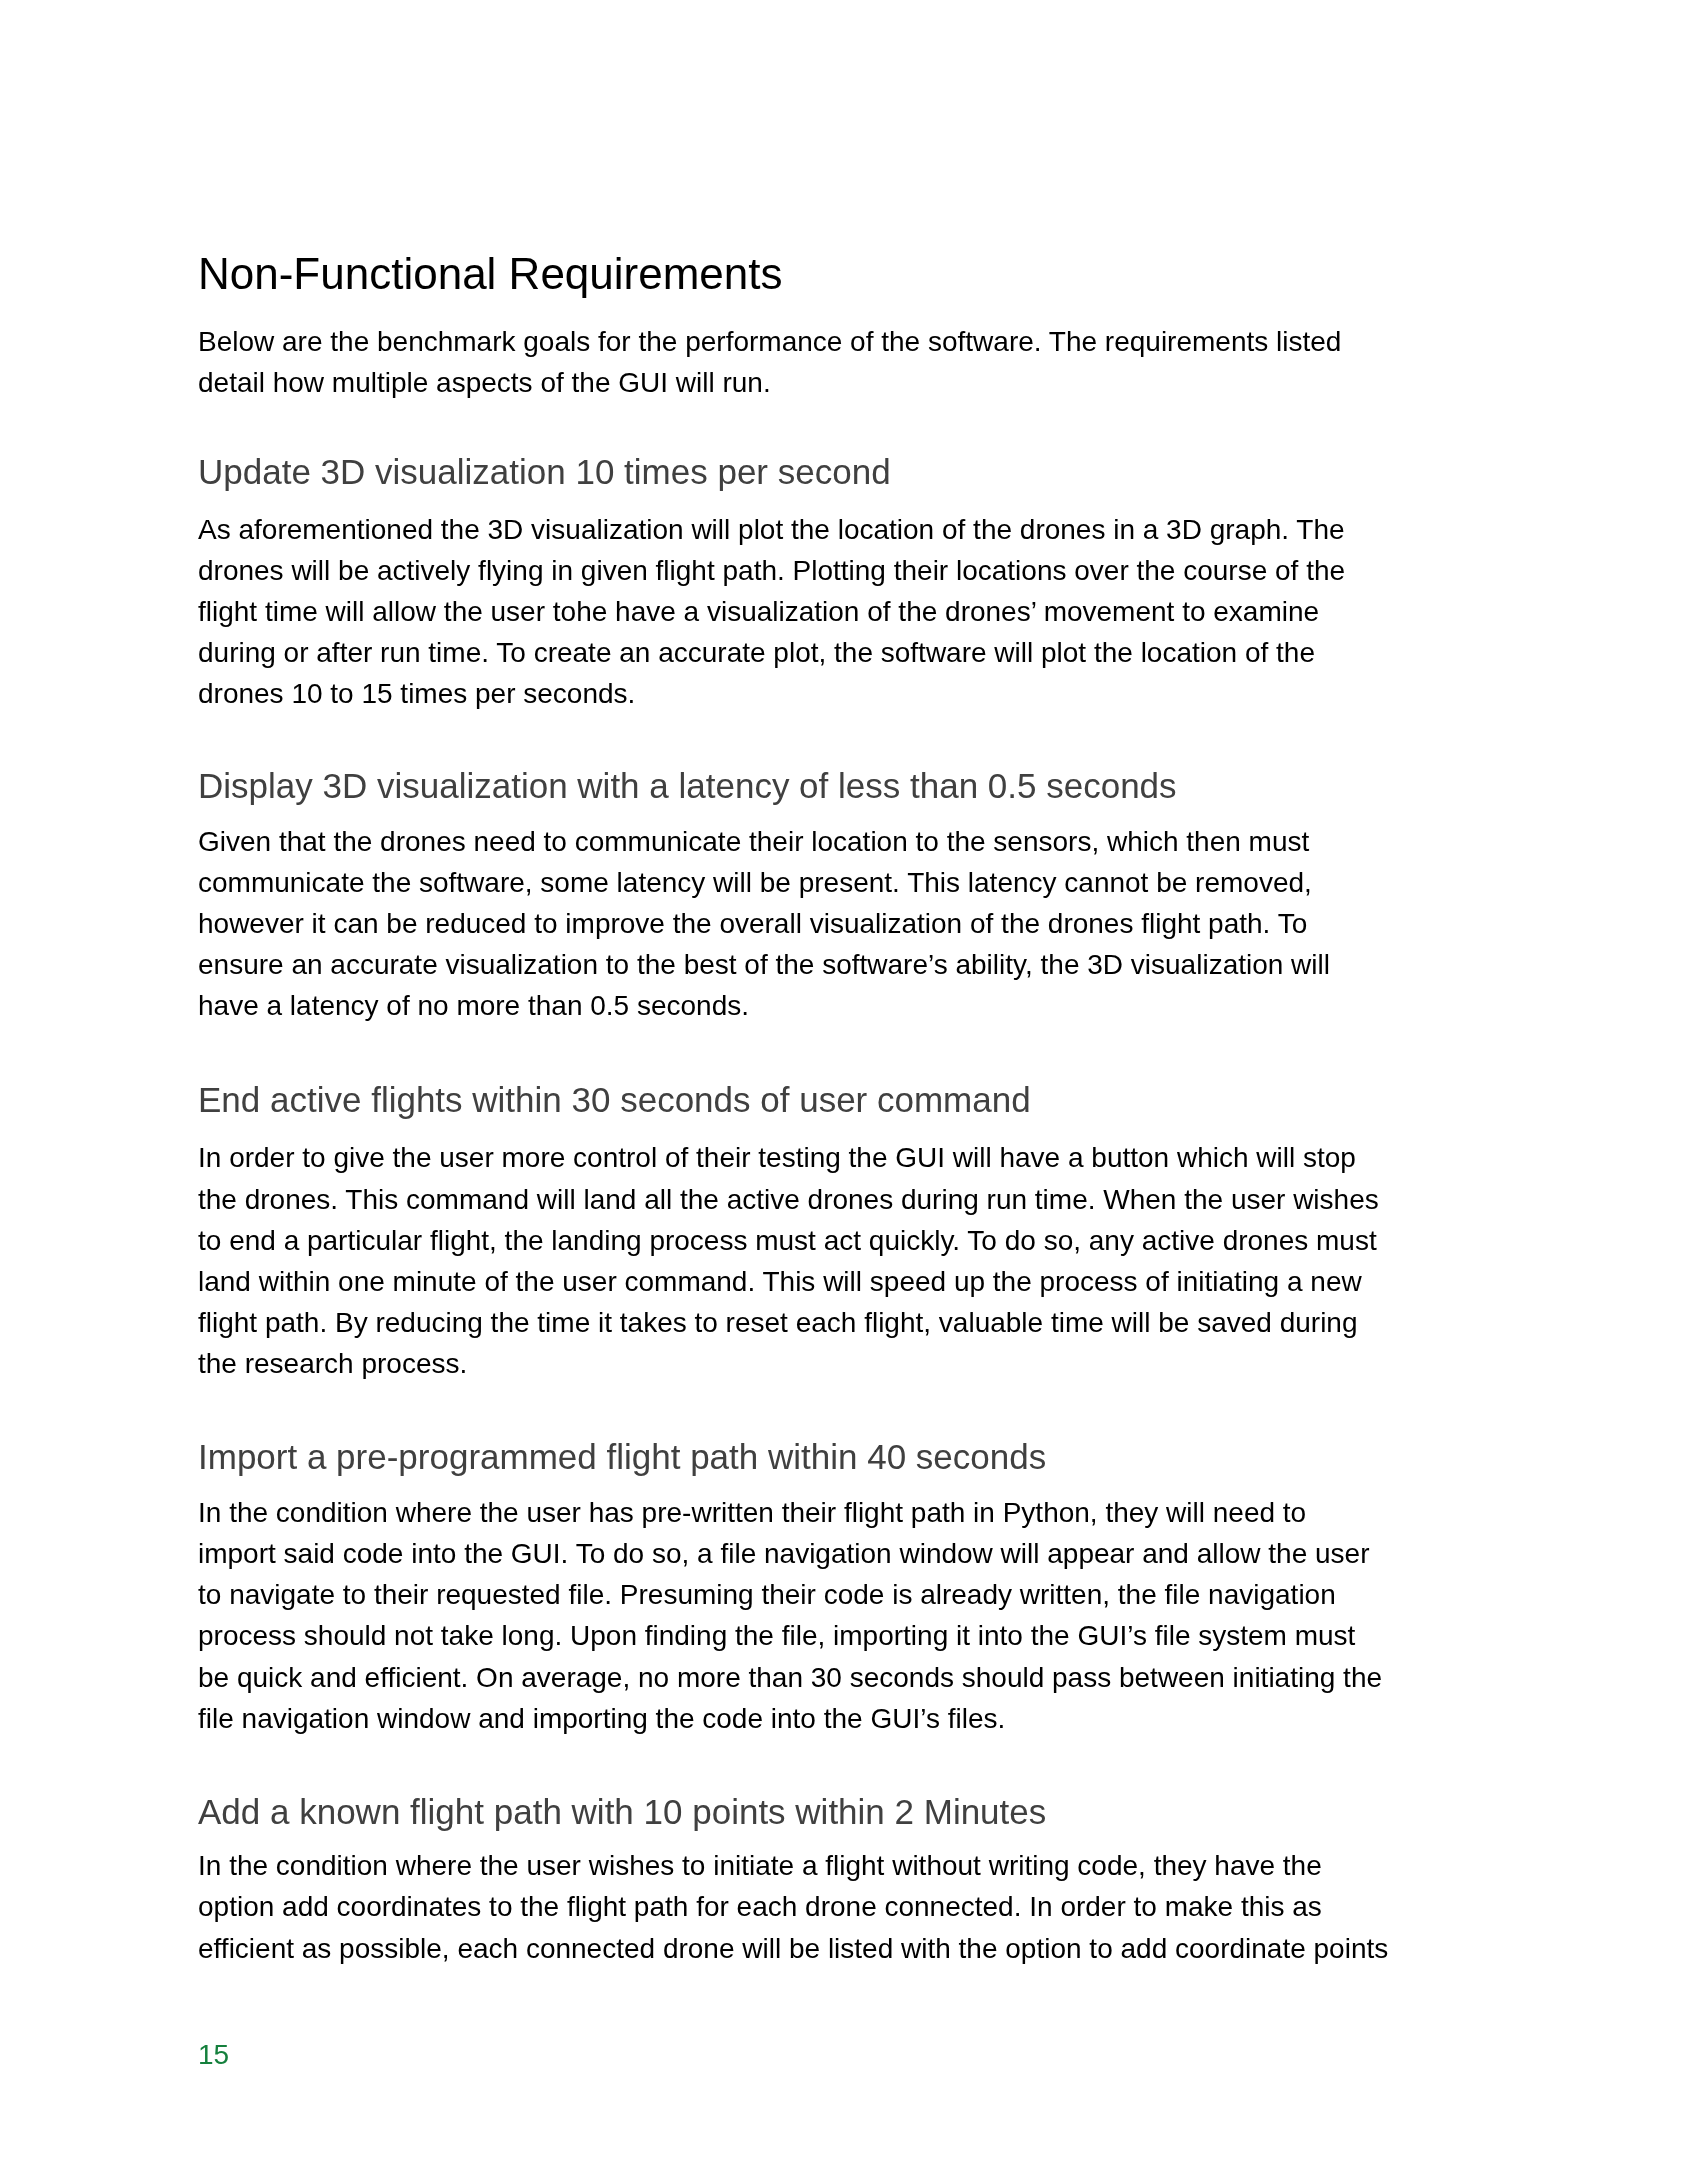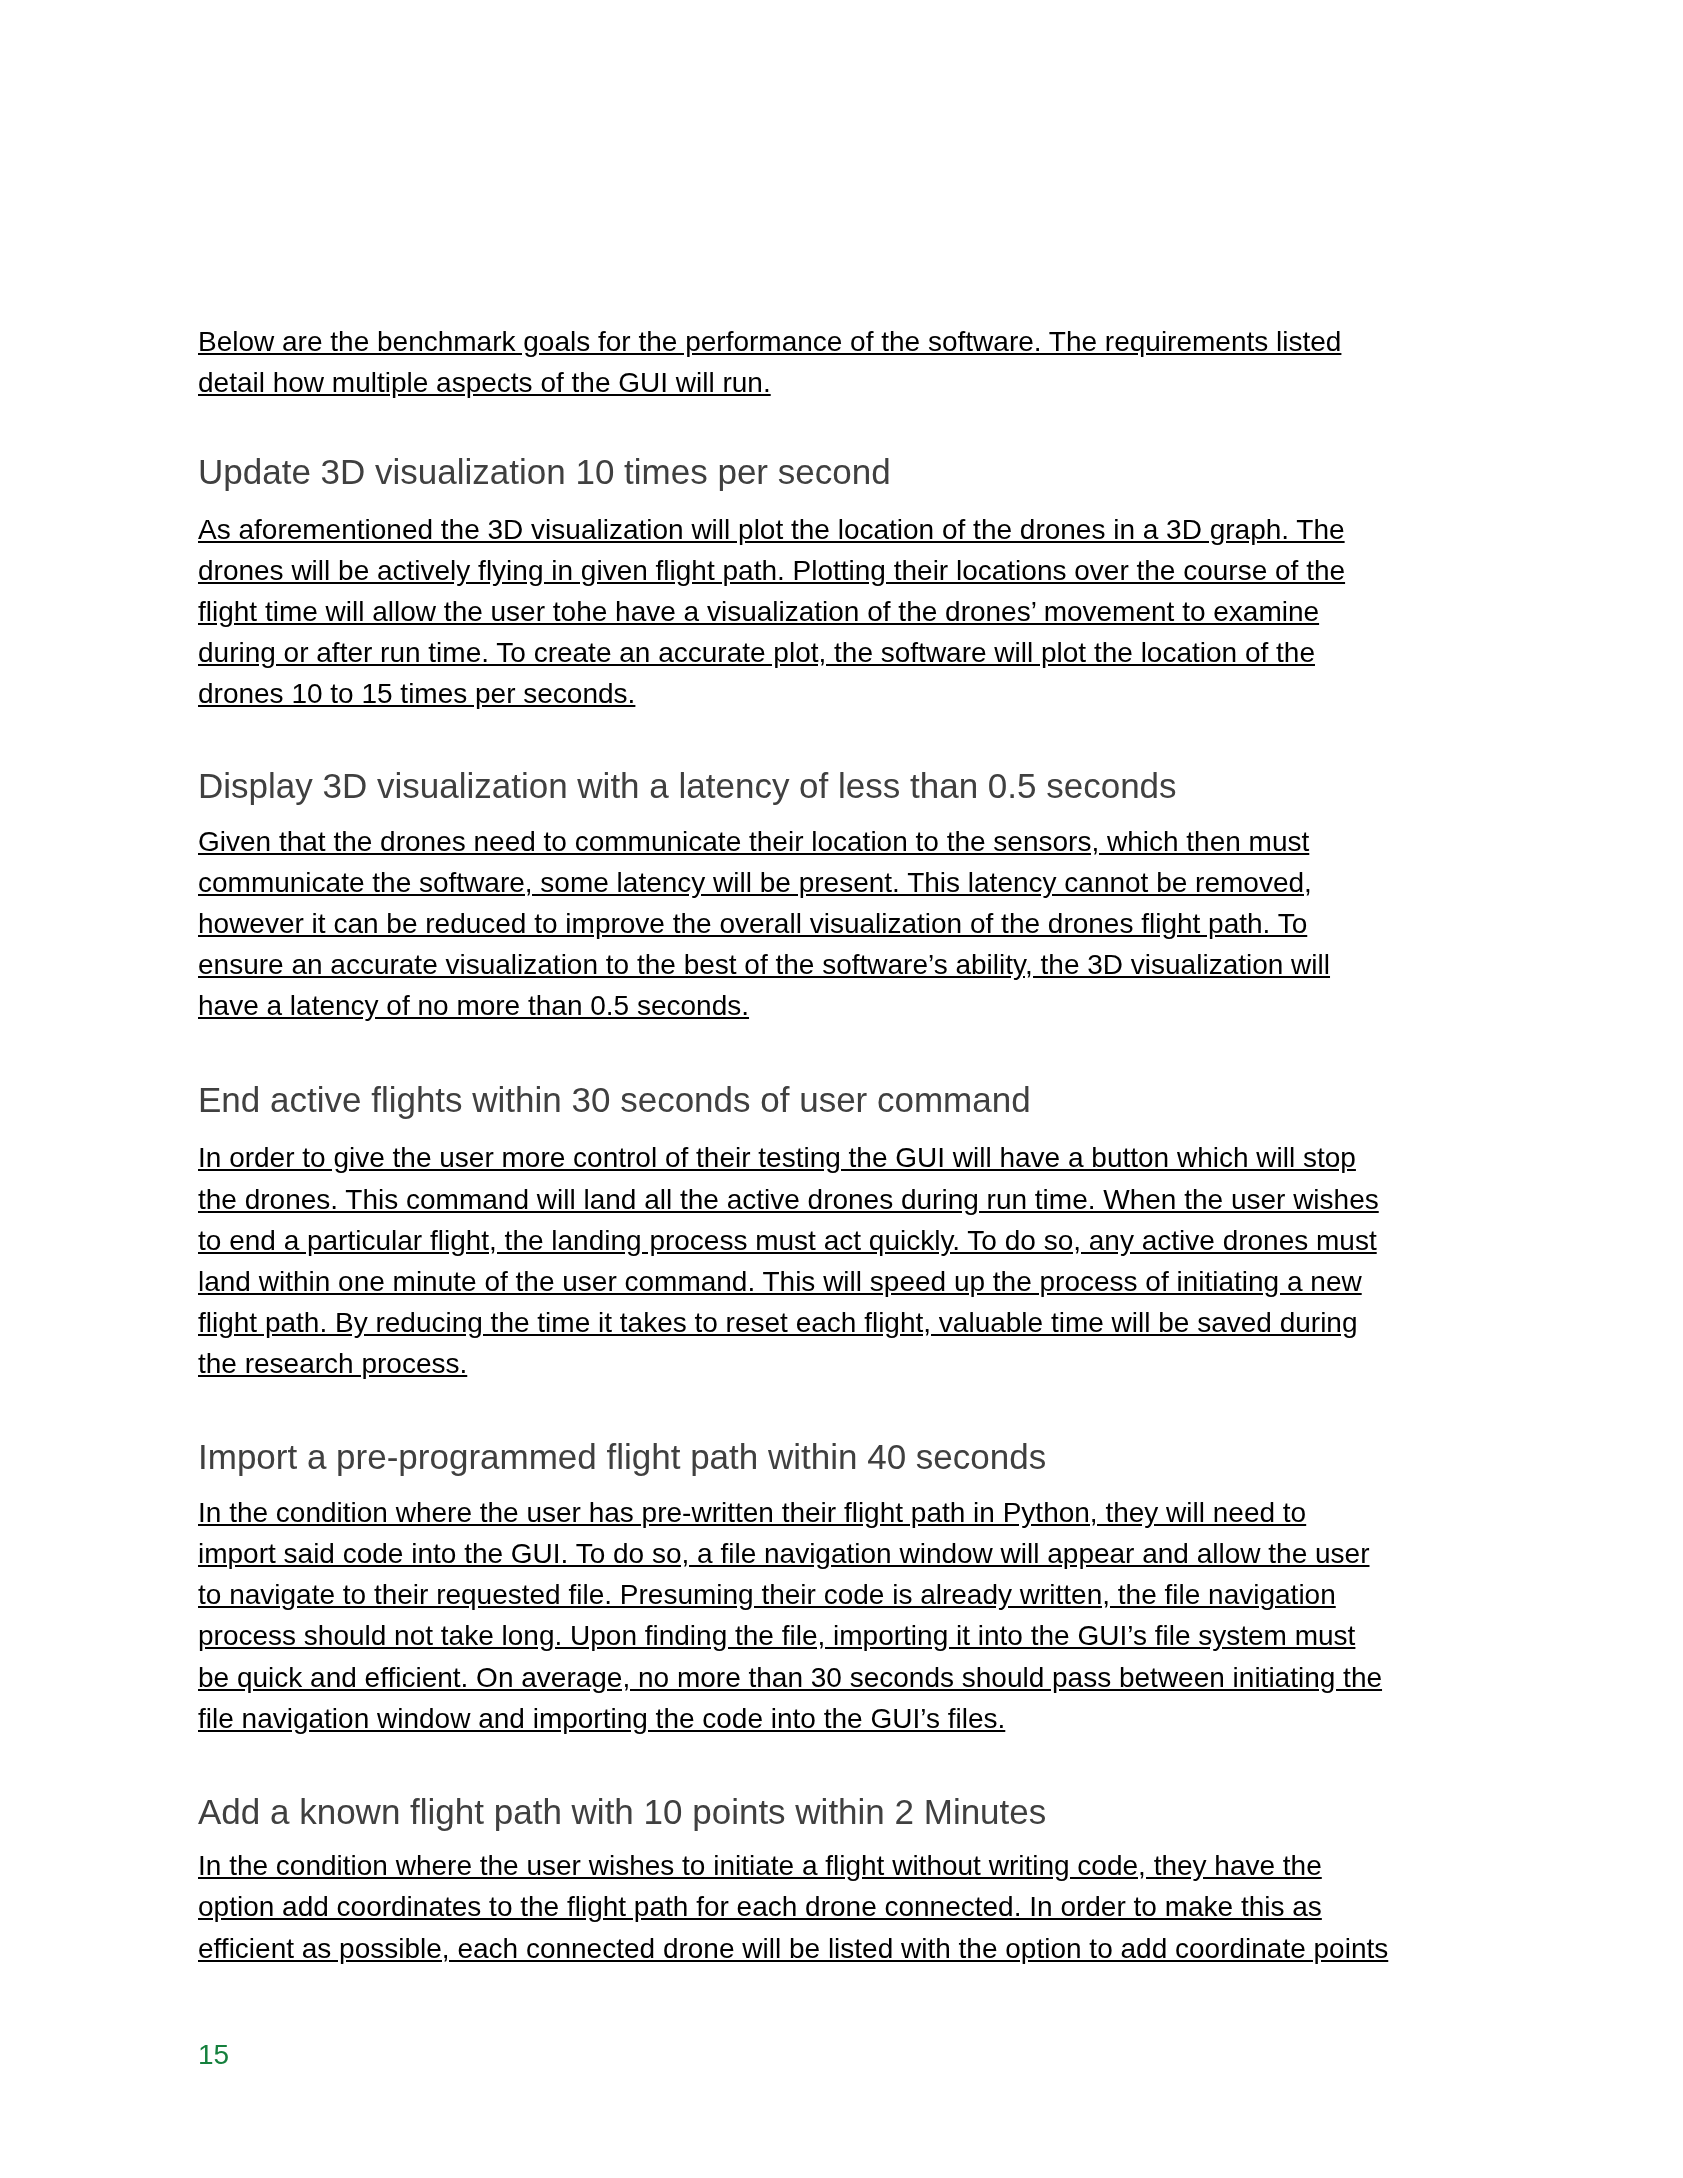--- a/index.html
+++ b/index.html
@@ -4,27 +4,28 @@
 <style>
   html, body { margin: 0; padding: 0; background: #ffffff; }
   body { width: 1683px; height: 2178px; position: relative; overflow: hidden; }
   .page { position: absolute; left: 0; top: 0; width: 1683px; height: 2178px; background: #ffffff; }
   .ln {
     position: absolute; left: 198px; white-space: nowrap; line-height: 1;
     font-family: "Liberation Sans", sans-serif;
   }
   .h1 { font-size: 44px; color: #000000; }
   .h2 { font-size: 35px; color: #404040; }
-  .body { font-size: 28px; color: #000000; text-decoration: underline; }
+  .body { font-size: 28px; color: #000000; }
   .pnum { font-size: 28px; color: #15803d; }
 </style>
 </head>
 <body>
 
 <div class="page">
+  <div class="ln h1" style="top: 252px;">Non-Functional Requirements</div>
   <div id="intro">
       <div class="ln body" style="top: 328px;">Below are the benchmark goals for the performance of the software. The requirements listed</div>
       <div class="ln body" style="top: 369px;">detail how multiple aspects of the GUI will run.</div>
     </div>
   <div id="sections">
       <div>
         <div class="ln h2" style="top: 454px;">Update 3D visualization 10 times per second</div>
         <div class="ln body" style="top: 516px;">As aforementioned the 3D visualization will plot the location of the drones in a 3D graph. The</div>
         <div class="ln body" style="top: 557px;">drones will be actively flying in given flight path. Plotting their locations over the course of the</div>
         <div class="ln body" style="top: 598px;">flight time will allow the user tohe have a visualization of the drones’ movement to examine</div>

